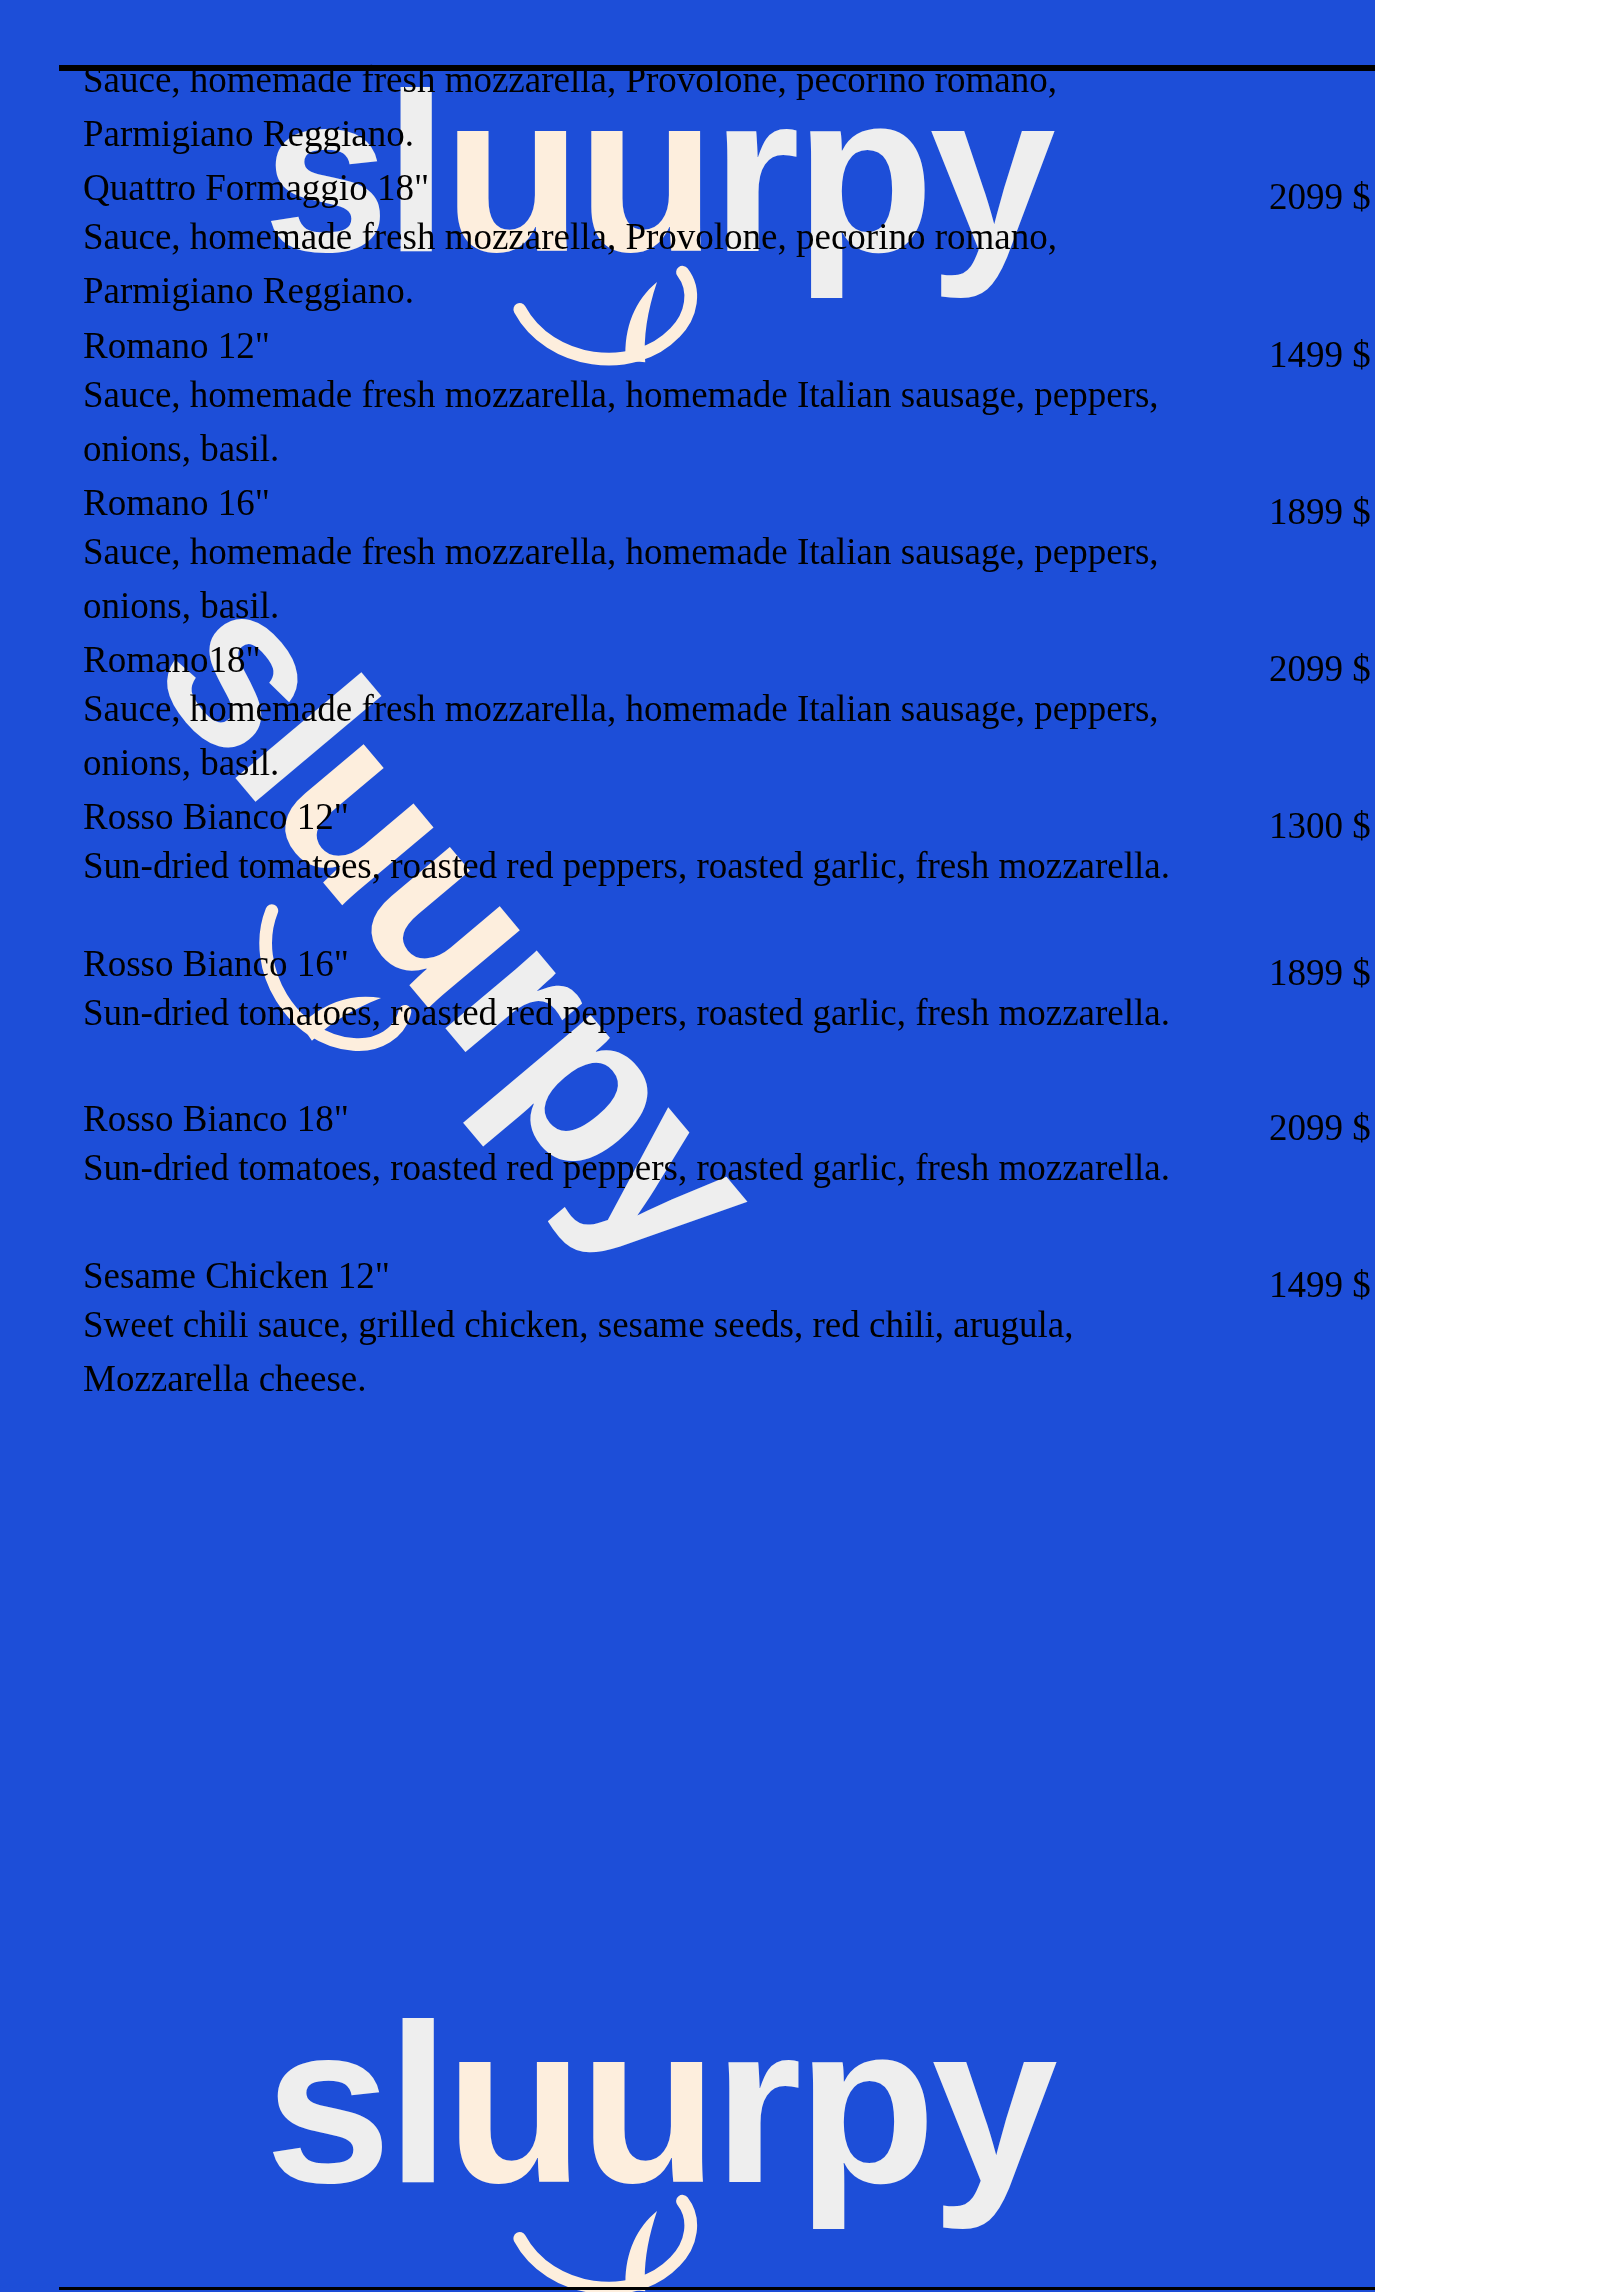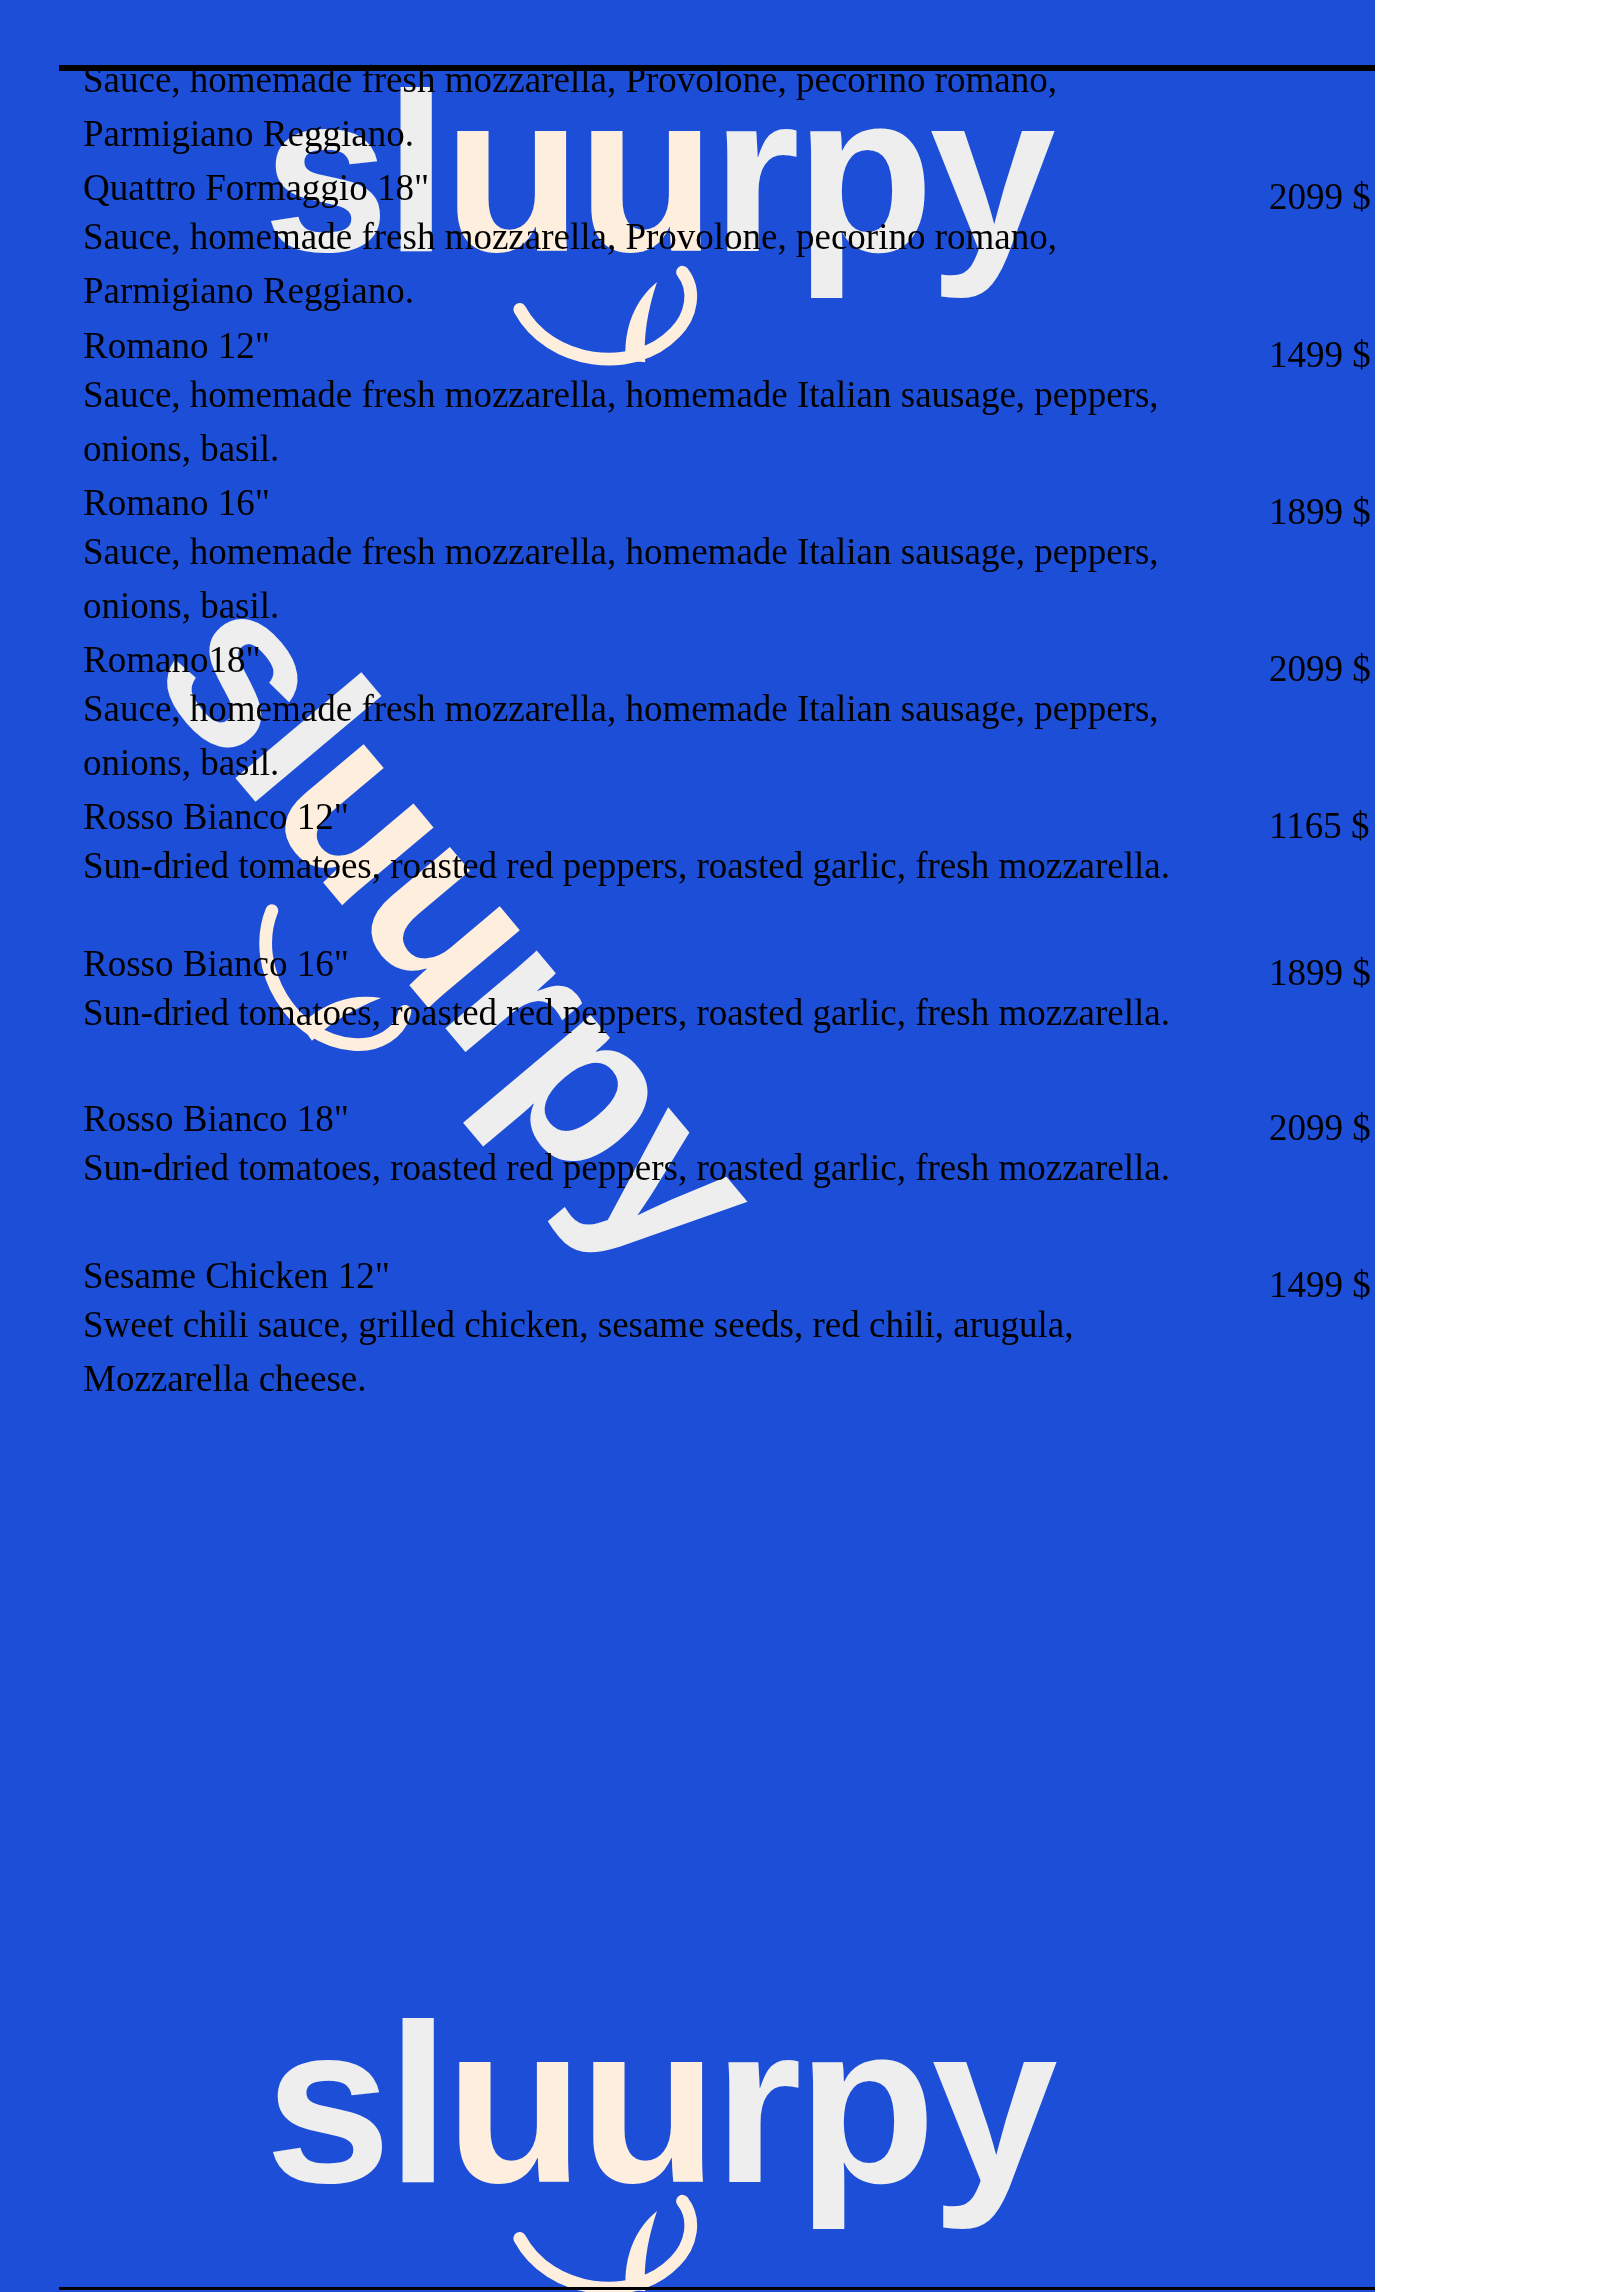--- a/index.html
+++ b/index.html
@@ -203,21 +203,21 @@
       <div class="item-head">
         <span class="item-name">Romano18"</span>
         <span class="item-price">2099 $</span>
       </div>
       <p class="item-desc">Sauce, homemade fresh mozzarella, homemade Italian sausage, peppers, onions, basil.</p>
     </div>
 
     <div class="item" style="top: 794px;">
       <div class="item-head">
         <span class="item-name">Rosso Bianco 12"</span>
-        <span class="item-price">1165 $</span>
+        <span class="item-price">1300 $</span>
       </div>
       <p class="item-desc">Sun-dried tomatoes, roasted red peppers, roasted garlic, fresh mozzarella.</p>
     </div>
 
     <div class="item" style="top: 941px;">
       <div class="item-head">
         <span class="item-name">Rosso Bianco 16"</span>
         <span class="item-price">1899 $</span>
       </div>
       <p class="item-desc">Sun-dried tomatoes, roasted red peppers, roasted garlic, fresh mozzarella.</p>

